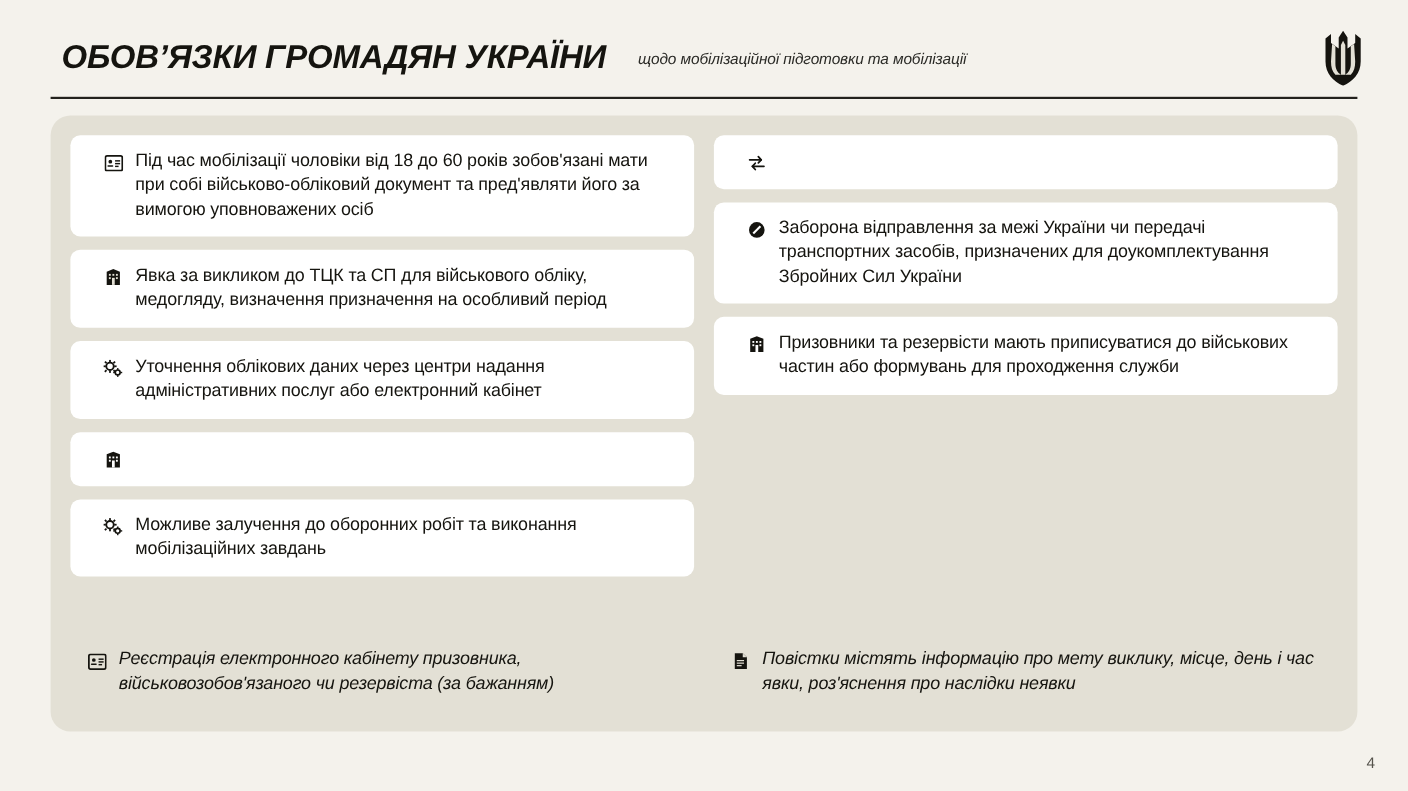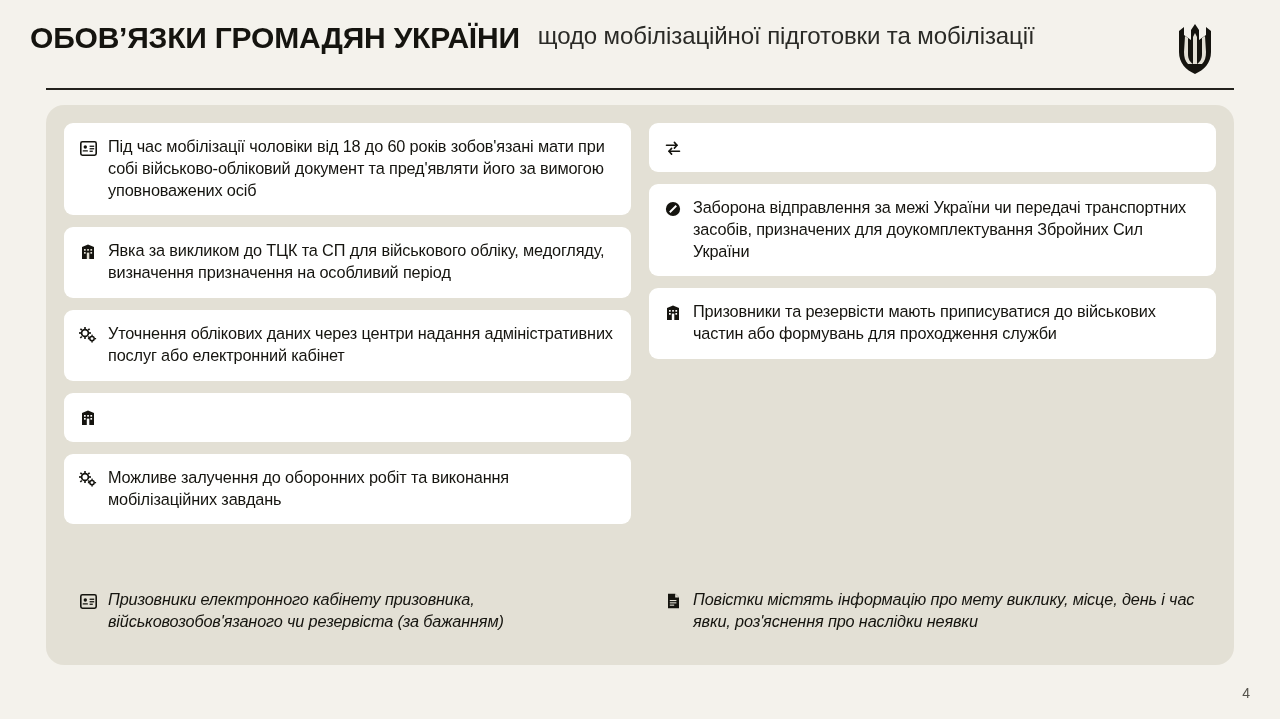--- a/index.html
+++ b/index.html
@@ -17,37 +17,39 @@
   .slide {
     position: relative;
     width: 1280px;
     height: 719px;
     background: #f4f2ec;
     box-sizing: border-box;
   }
   
   .header {
     position: absolute;
-    left: 30px;
+    left: 56px;
     top: 22px;
     width: 1188px;
     height: 62px;
     display: flex;
+    align-items: center;
+    font-style: italic;
   }
   .title {
     font-size: 30px;
     font-weight: bold;
     letter-spacing: -0.2px;
     color: #15140f;
     white-space: nowrap;
     line-height: 1.05;
   }
   .subtitle {
-    margin-left: 18px;
-    font-size: 24px;
+    margin-left: 29px;
+    font-size: 14px;
     font-weight: 500;
     color: #2a2a26;
     white-space: nowrap;
     letter-spacing: -0.1px;
   }
   .tryzub {
     margin-left: auto;
     width: 46px;
     height: 54px;
     display: flex;
@@ -80,21 +82,21 @@
   .col {
     display: flex;
     flex-direction: column;
     gap: 12px;
   }
   .col-left { width: 568px; }
   .col-right { width: 568px; }
   .card {
     background: #ffffff;
     border-radius: 9px;
-    padding: 13px 16px 14px 14px;
+    padding: 13px 16px 14px 29px;
     display: flex;
     align-items: flex-start;
     gap: 10px;
     box-sizing: border-box;
   }
   .card.plain {
     background: transparent;
     padding-left: 14px;
     font-style: italic;
   }
@@ -254,21 +256,21 @@
         <span class="ico">
           <svg width="17" height="15" viewBox="0 0 17 15" aria-hidden="true">
             <rect x="0.8" y="0.8" width="15.4" height="13.4" rx="1.6" fill="none" stroke="#15140f" stroke-width="1.6"></rect>
             <circle cx="5.3" cy="6" r="1.7" fill="#15140f"></circle>
             <rect x="2.6" y="9.2" width="5.4" height="1.4" rx="0.7" fill="#15140f"></rect>
             <rect x="9.6" y="4.6" width="4.6" height="1.3" fill="#15140f"></rect>
             <rect x="9.6" y="7.1" width="4.6" height="1.3" fill="#15140f"></rect>
             <rect x="9.6" y="9.6" width="3.2" height="1.3" fill="#15140f"></rect>
           </svg>
         </span>
-        <span class="txt">Призовники електронного кабінету призовника, військовозобов'язаного чи резервіста (за бажанням)</span>
+        <span class="txt">Реєстрація електронного кабінету призовника, військовозобов'язаного чи резервіста (за бажанням)</span>
       </div>
 
     </div>
 
     <div class="col col-right">
 
       <div class="card">
         <span class="ico">
           <svg width="16" height="15" viewBox="0 0 16 15" aria-hidden="true">
             <path d="M1.5 4.3 H12 L9.4 1.4" fill="none" stroke="#15140f" stroke-width="1.6" stroke-linecap="round" stroke-linejoin="round"></path>

